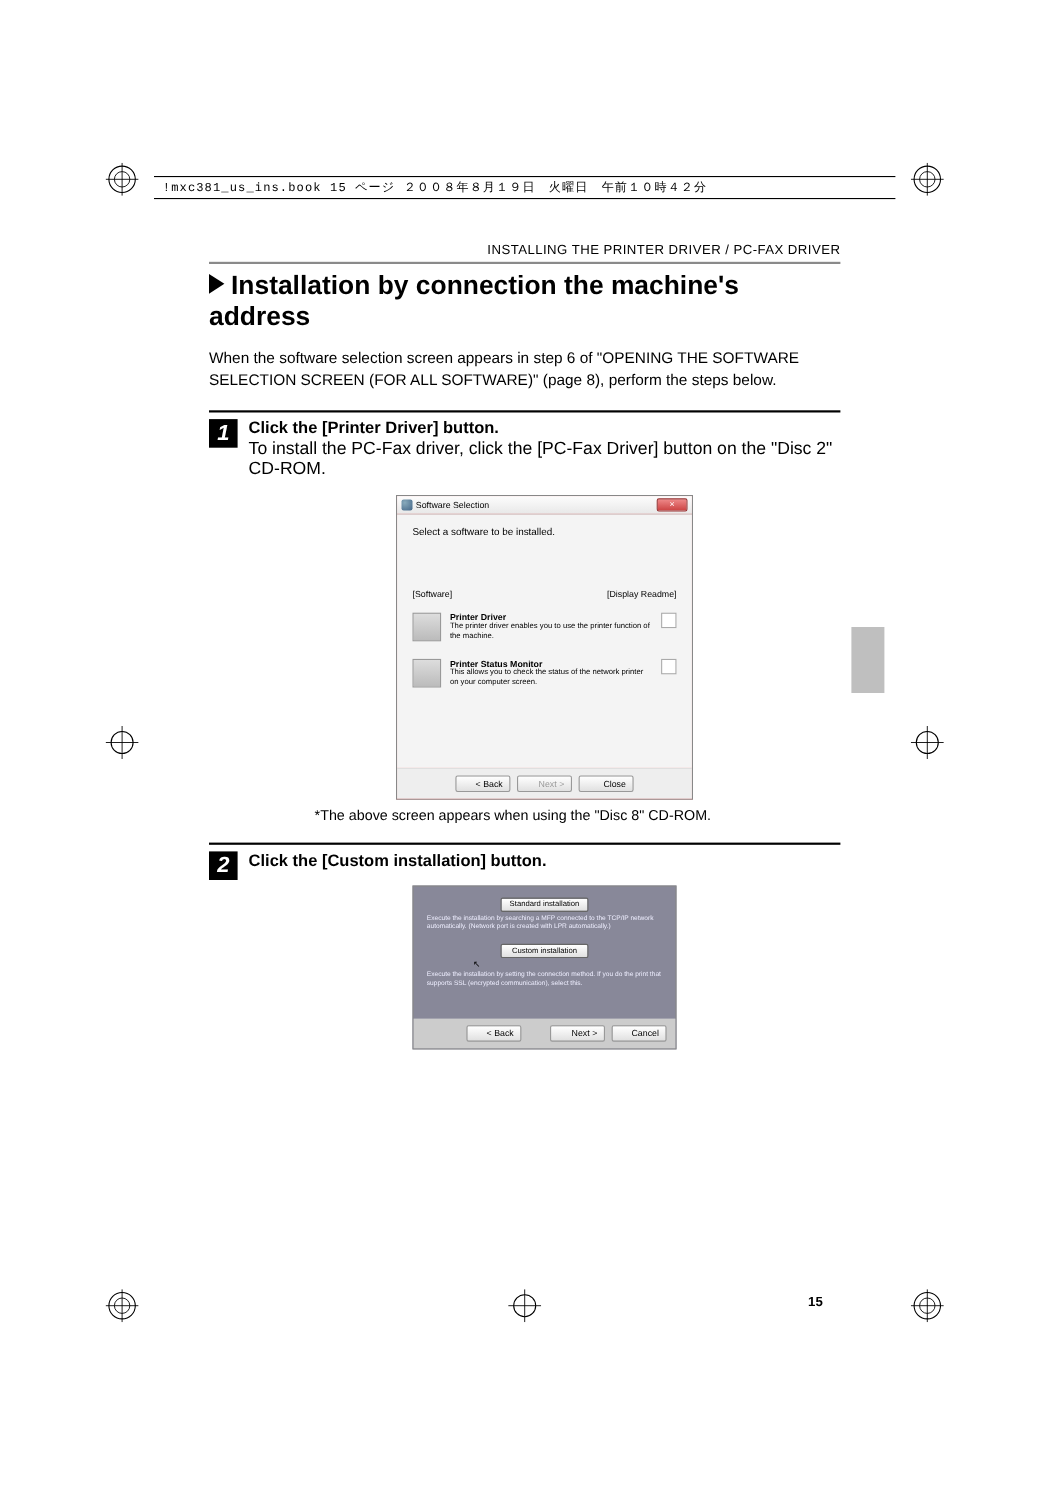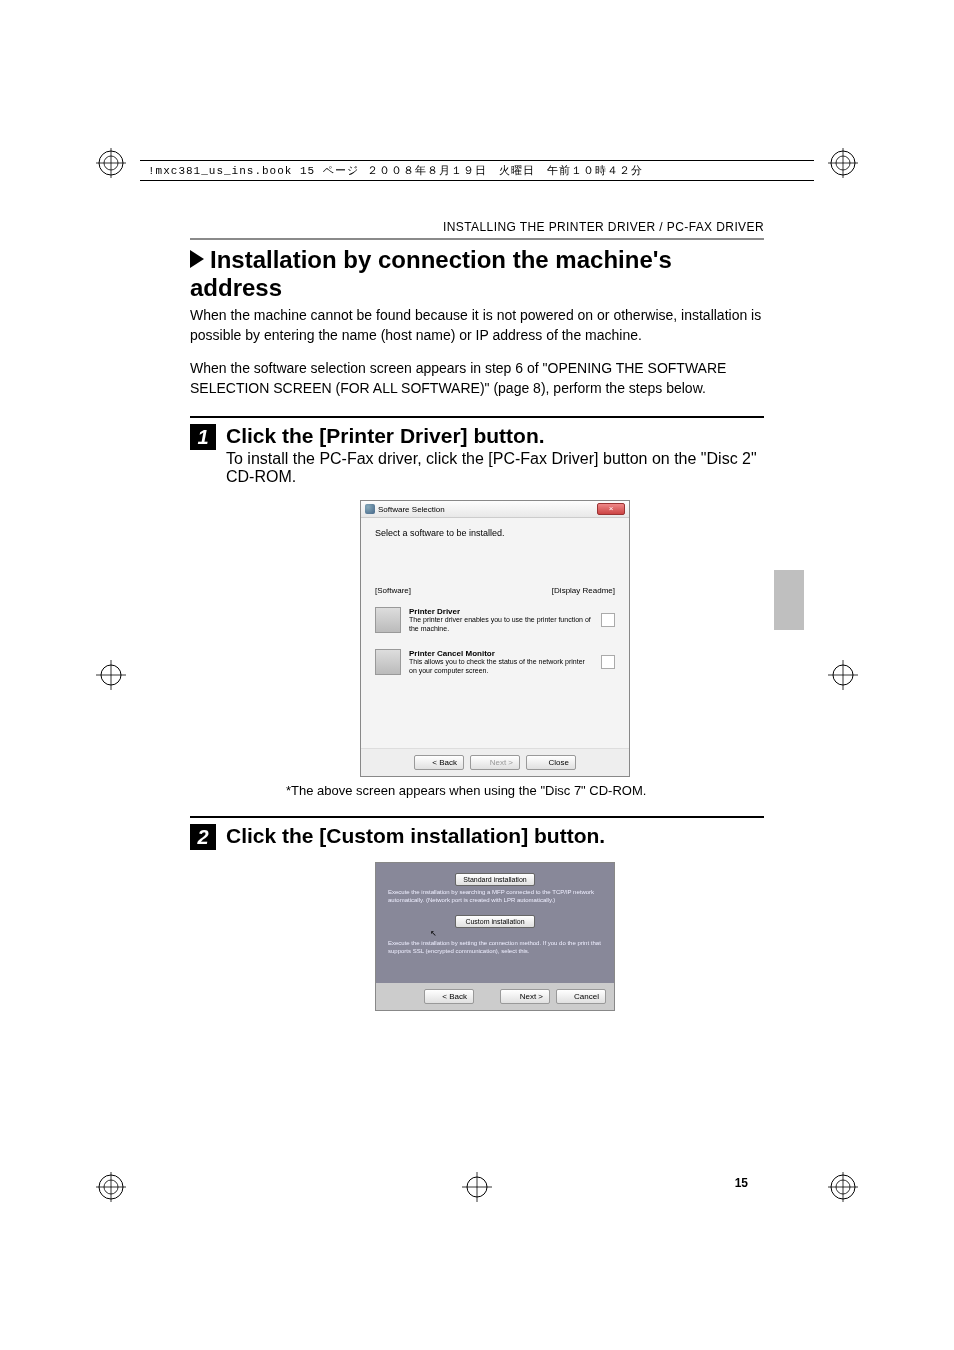--- a/index.html
+++ b/index.html
@@ -100,21 +100,21 @@
     width: 26px;
     height: 26px;
     text-align: center;
     line-height: 26px;
     font-style: italic;
     flex-shrink: 0;
   }
   .step-content { flex: 1; }
   .step-title {
     font-weight: bold;
-    font-size: 21px;
+    font-size: 15px;
   }
   .step-desc {
     font-size: 16px;
     margin-top: 2px;
   }
 
   .screenshot-wrap {
     margin: 14px auto 0 auto;
     width: 270px;
   }
@@ -144,21 +144,21 @@
     color:#fff;
     text-align:center;
     line-height:10px;
     font-size:8px;
     border-radius: 2px;
   }
   .win-body { padding: 10px 14px 8px 14px; background:#f4f4f4; min-height: 230px; position:relative;}
   .win-prompt { font-size: 9px; margin-bottom: 48px; }
   .row-labels { display:flex; justify-content:space-between; font-size:8px; margin-bottom:4px;}
   .soft-item {
-    display:flex; gap:8px; padding:8px 0;align-items:center;
+    display:flex; gap:8px; padding:8px 0;
   }
   .soft-item .si-icon {
     width:26px;height:26px;
     background: linear-gradient(#ddd,#bbb);
     border:1px solid #999;
     flex-shrink:0;
   }
   .soft-item .si-text { flex:1; }
   .soft-item .si-title { font-weight:bold; font-size:8px;}
   .soft-item .si-desc { font-size:7px; line-height:1.2;}
@@ -319,21 +319,20 @@
 <div class="side-tab"></div>
 
 <div class="page">
   <div class="breadcrumb">INSTALLING THE PRINTER DRIVER / PC-FAX DRIVER</div>
   <hr class="hr-dashed">
 
   <h1 class="section-title">
     <span class="tri"></span><span>Installation by connection the machine's address</span>
   </h1>
 
-  <p class="intro">When the machine cannot be found because it is not powered on or otherwise, installation is possible by entering the name (host name) or IP address of the machine.</p>
   <p class="intro2">When the software selection screen appears in step 6 of "OPENING THE SOFTWARE SELECTION SCREEN (FOR ALL SOFTWARE)" (page 8), perform the steps below.</p>
 
   <div class="step-block">
     <hr class="step-hr">
     <div class="step-head">
       <div class="step-num">1</div>
       <div class="step-content">
         <div class="step-title">Click the [Printer Driver] button.</div>
         <div class="step-desc">To install the PC-Fax driver, click the [PC-Fax Driver] button on the "Disc 2" CD-ROM.</div>
 
@@ -356,35 +355,35 @@
                 <div class="si-icon"></div>
                 <div class="si-text">
                   <div class="si-title">Printer Driver</div>
                   <div class="si-desc">The printer driver enables you to use the printer function of the machine.</div>
                 </div>
                 <div class="si-doc"></div>
               </div>
               <div class="soft-item">
                 <div class="si-icon"></div>
                 <div class="si-text">
-                  <div class="si-title">Printer Cancel Monitor</div>
+                  <div class="si-title">Printer Status Monitor</div>
                   <div class="si-desc">This allows you to check the status of the network printer on your computer screen.</div>
                 </div>
                 <div class="si-doc"></div>
               </div>
             </div>
             <div class="win-buttons">
               <div class="btn">&lt; Back</div>
               <div class="btn disabled">Next &gt;</div>
               <div class="btn">Close</div>
             </div>
           </div>
         </div>
 
-        <div class="caption">*The above screen appears when using the "Disc 7" CD-ROM.</div>
+        <div class="caption">*The above screen appears when using the "Disc 8" CD-ROM.</div>
       </div>
     </div>
   </div>
 
   <div class="step-block">
     <hr class="step-hr">
     <div class="step-head">
       <div class="step-num">2</div>
       <div class="step-content">
         <div class="step-title">Click the [Custom installation] button.</div>

